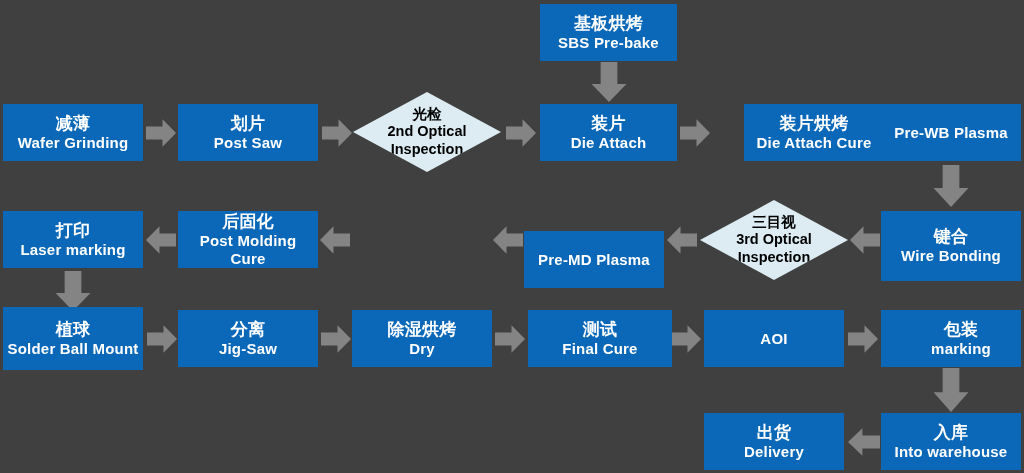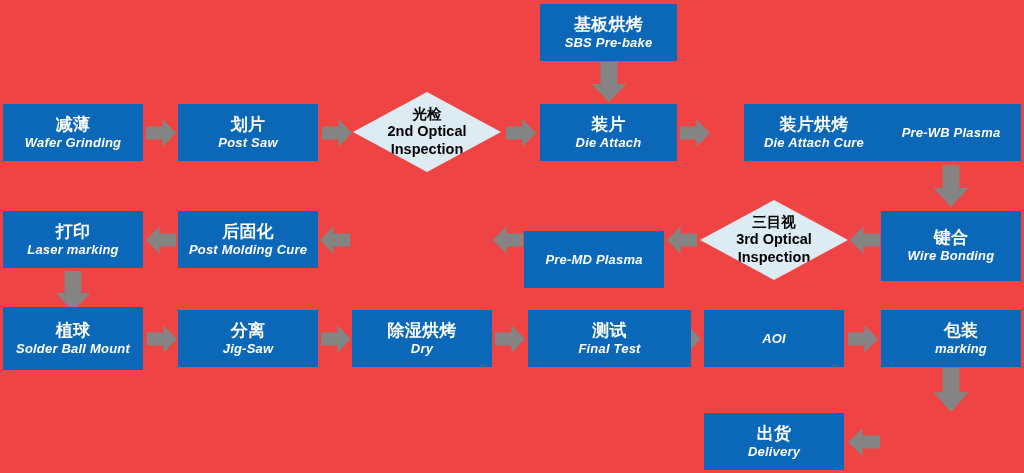--- a/index.html
+++ b/index.html
@@ -7,21 +7,21 @@
     padding: 0;
     background: #000000;
   }
   body {
     font-family: "Liberation Sans", "DejaVu Sans", sans-serif;
   }
   #canvas {
     position: relative;
     width: 1024px;
     height: 473px;
-    background: #ef4444;
+    background: #404040;
     overflow: hidden;
   }
 
   
   .node {
     position: absolute;
     box-sizing: border-box;
     background: #0b68b8;
     color: #ffffff;
     display: flex;
@@ -32,22 +32,21 @@
     font-weight: bold;
     line-height: 1.18;
     letter-spacing: 0.2px;
     padding: 2px 4px;
   }
   .node .cn {
     font-size: 17px;
     white-space: nowrap;
   }
   .node .en {
-    font-size: 13px;
-    font-style: italic;
+    font-size: 15px;
   }
 
   
   .diamond {
     position: absolute;
     box-sizing: border-box;
     display: flex;
     align-items: center;
     justify-content: center;
     text-align: center;
@@ -186,36 +185,42 @@
         <div class="cn">分离</div>
         <div class="en">Jig-Saw</div>
       </div>
     </div>
     <div class="node" style="left: 352px; top: 310px; width: 140px; height: 57px;">
       <div class="plabel">
         <div class="cn">除湿烘烤</div>
         <div class="en">Dry</div>
       </div>
     </div>
-    <div class="node" style="left: 528px; top: 310px; width: 163px; height: 57px;">
+    <div class="node" style="left: 528px; top: 310px; width: 144px; height: 57px;">
       <div class="plabel">
         <div class="cn">测试</div>
-        <div class="en">Final Test</div>
+        <div class="en">Final Cure</div>
       </div>
     </div>
     <div class="node" style="left: 704px; top: 310px; width: 140px; height: 57px;">
       <div class="plabel">
         <div class="en">AOI</div>
       </div>
     </div>
     <div class="node" style="left: 881px; top: 310px; width: 140px; height: 57px; padding-left: 24px;">
       <div class="plabel">
         <div class="cn">包装</div>
         <div class="en">marking</div>
       </div>
     </div>
     <div class="node" style="left: 704px; top: 413px; width: 140px; height: 57px;">
       <div class="plabel">
         <div class="cn">出货</div>
         <div class="en">Delivery</div>
       </div>
     </div>
+    <div class="node" style="left: 881px; top: 413px; width: 140px; height: 57px;">
+      <div class="plabel">
+        <div class="cn">入库</div>
+        <div class="en">Into warehouse</div>
+      </div>
+    </div>
   </div>
 
 </body></html>

